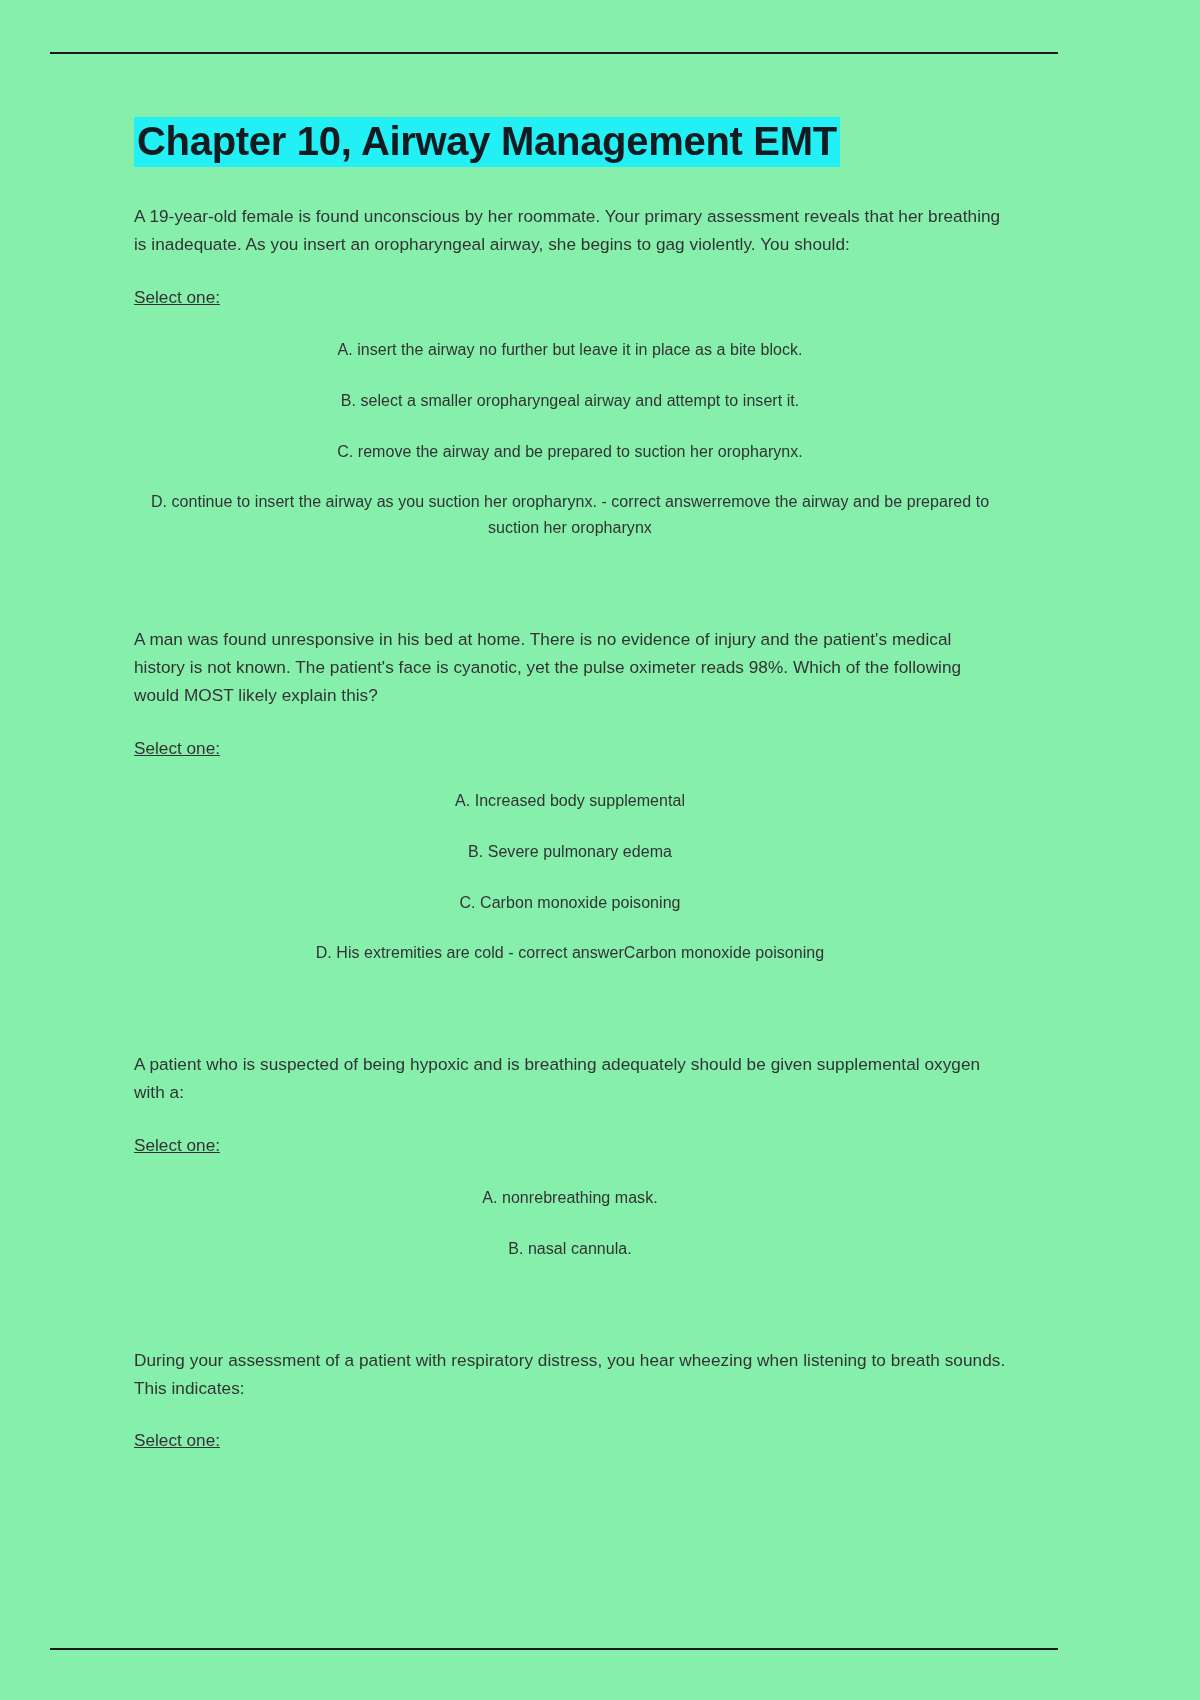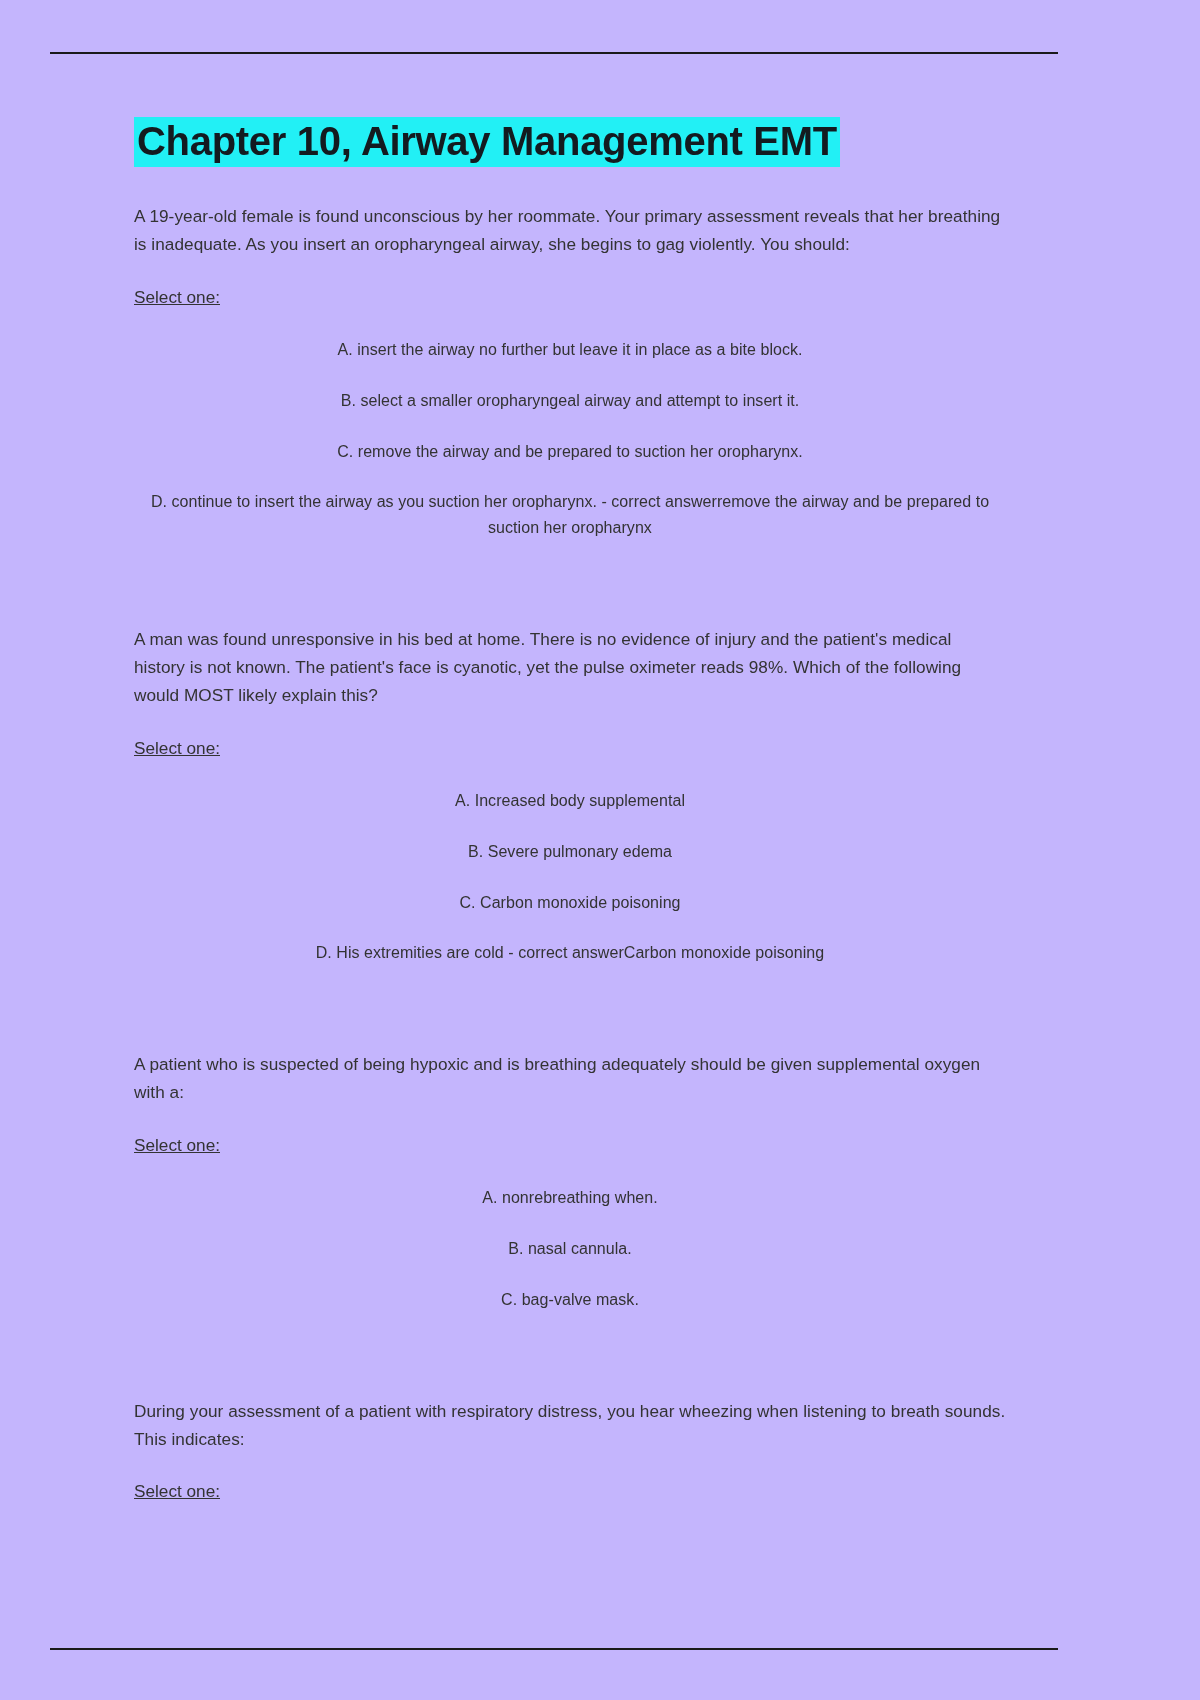--- a/index.html
+++ b/index.html
@@ -12,21 +12,21 @@
     height: 1700px;
     font-family: "Liberation Sans", sans-serif;
     color: #2a2a2a;
     position: relative;
     overflow: hidden;
   }
   .page {
     width: 1200px;
     height: 1700px;
     position: relative;
-    background: #c4b5fd;
+    background: #86efac;
     box-sizing: border-box;
   }
   .rule-top {
     position: absolute;
     left: 50px;
     top: 52px;
     width: 1008px;
     height: 0;
     border-top: 2px solid #1a1a1a;
   }
@@ -123,23 +123,22 @@
       <p class="opt">B. Severe pulmonary edema</p>
       <p class="opt">C. Carbon monoxide poisoning</p>
       <p class="opt">D. His extremities are cold - correct answerCarbon monoxide poisoning</p>
     </div>
 
     <div class="q-gap"></div>
 
     <div class="q-block">
       <p class="q-stem">A patient who is suspected of being hypoxic and is breathing adequately should be given supplemental oxygen with a:</p>
       <p class="select-one">Select one:</p>
-      <p class="opt">A. nonrebreathing when.</p>
+      <p class="opt">A. nonrebreathing mask.</p>
       <p class="opt">B. nasal cannula.</p>
-      <p class="opt">C. bag-valve mask.</p>
     </div>
 
     <div class="q-gap"></div>
 
     <div class="q-block">
       <p class="q-stem">During your assessment of a patient with respiratory distress, you hear wheezing when listening to breath sounds. This indicates:</p>
       <p class="select-one">Select one:</p>
     </div>
 
   </div>

